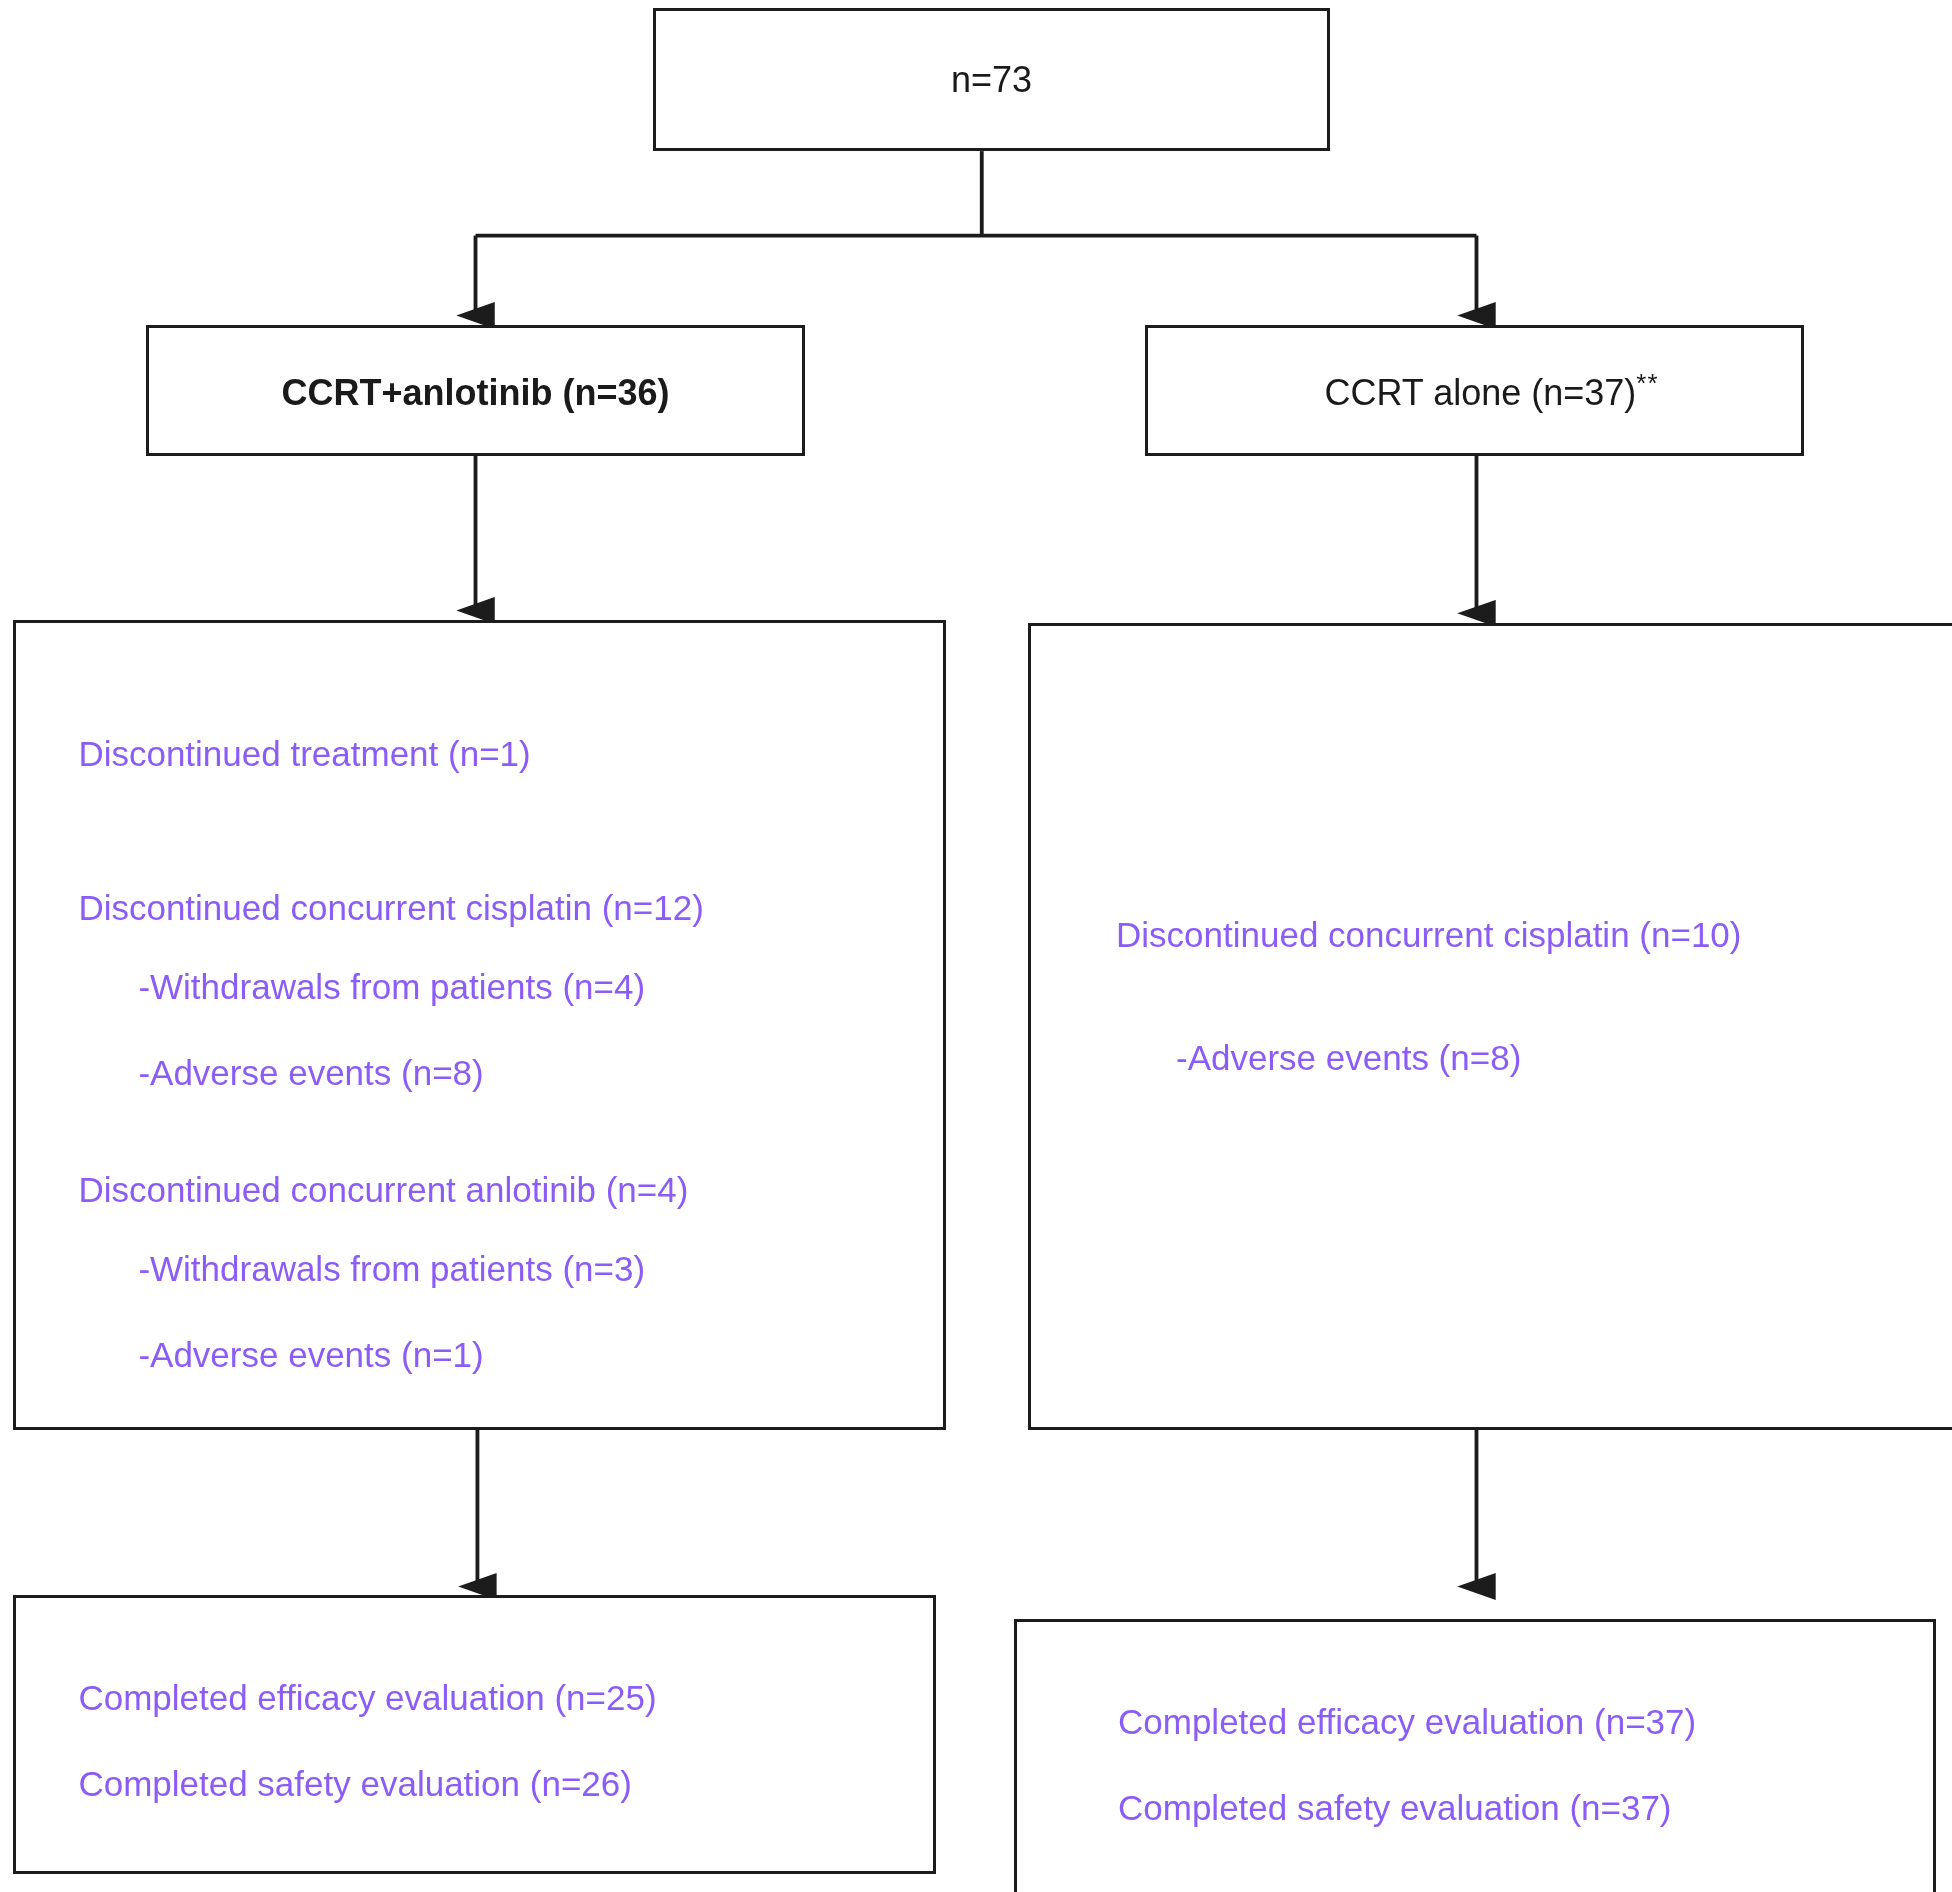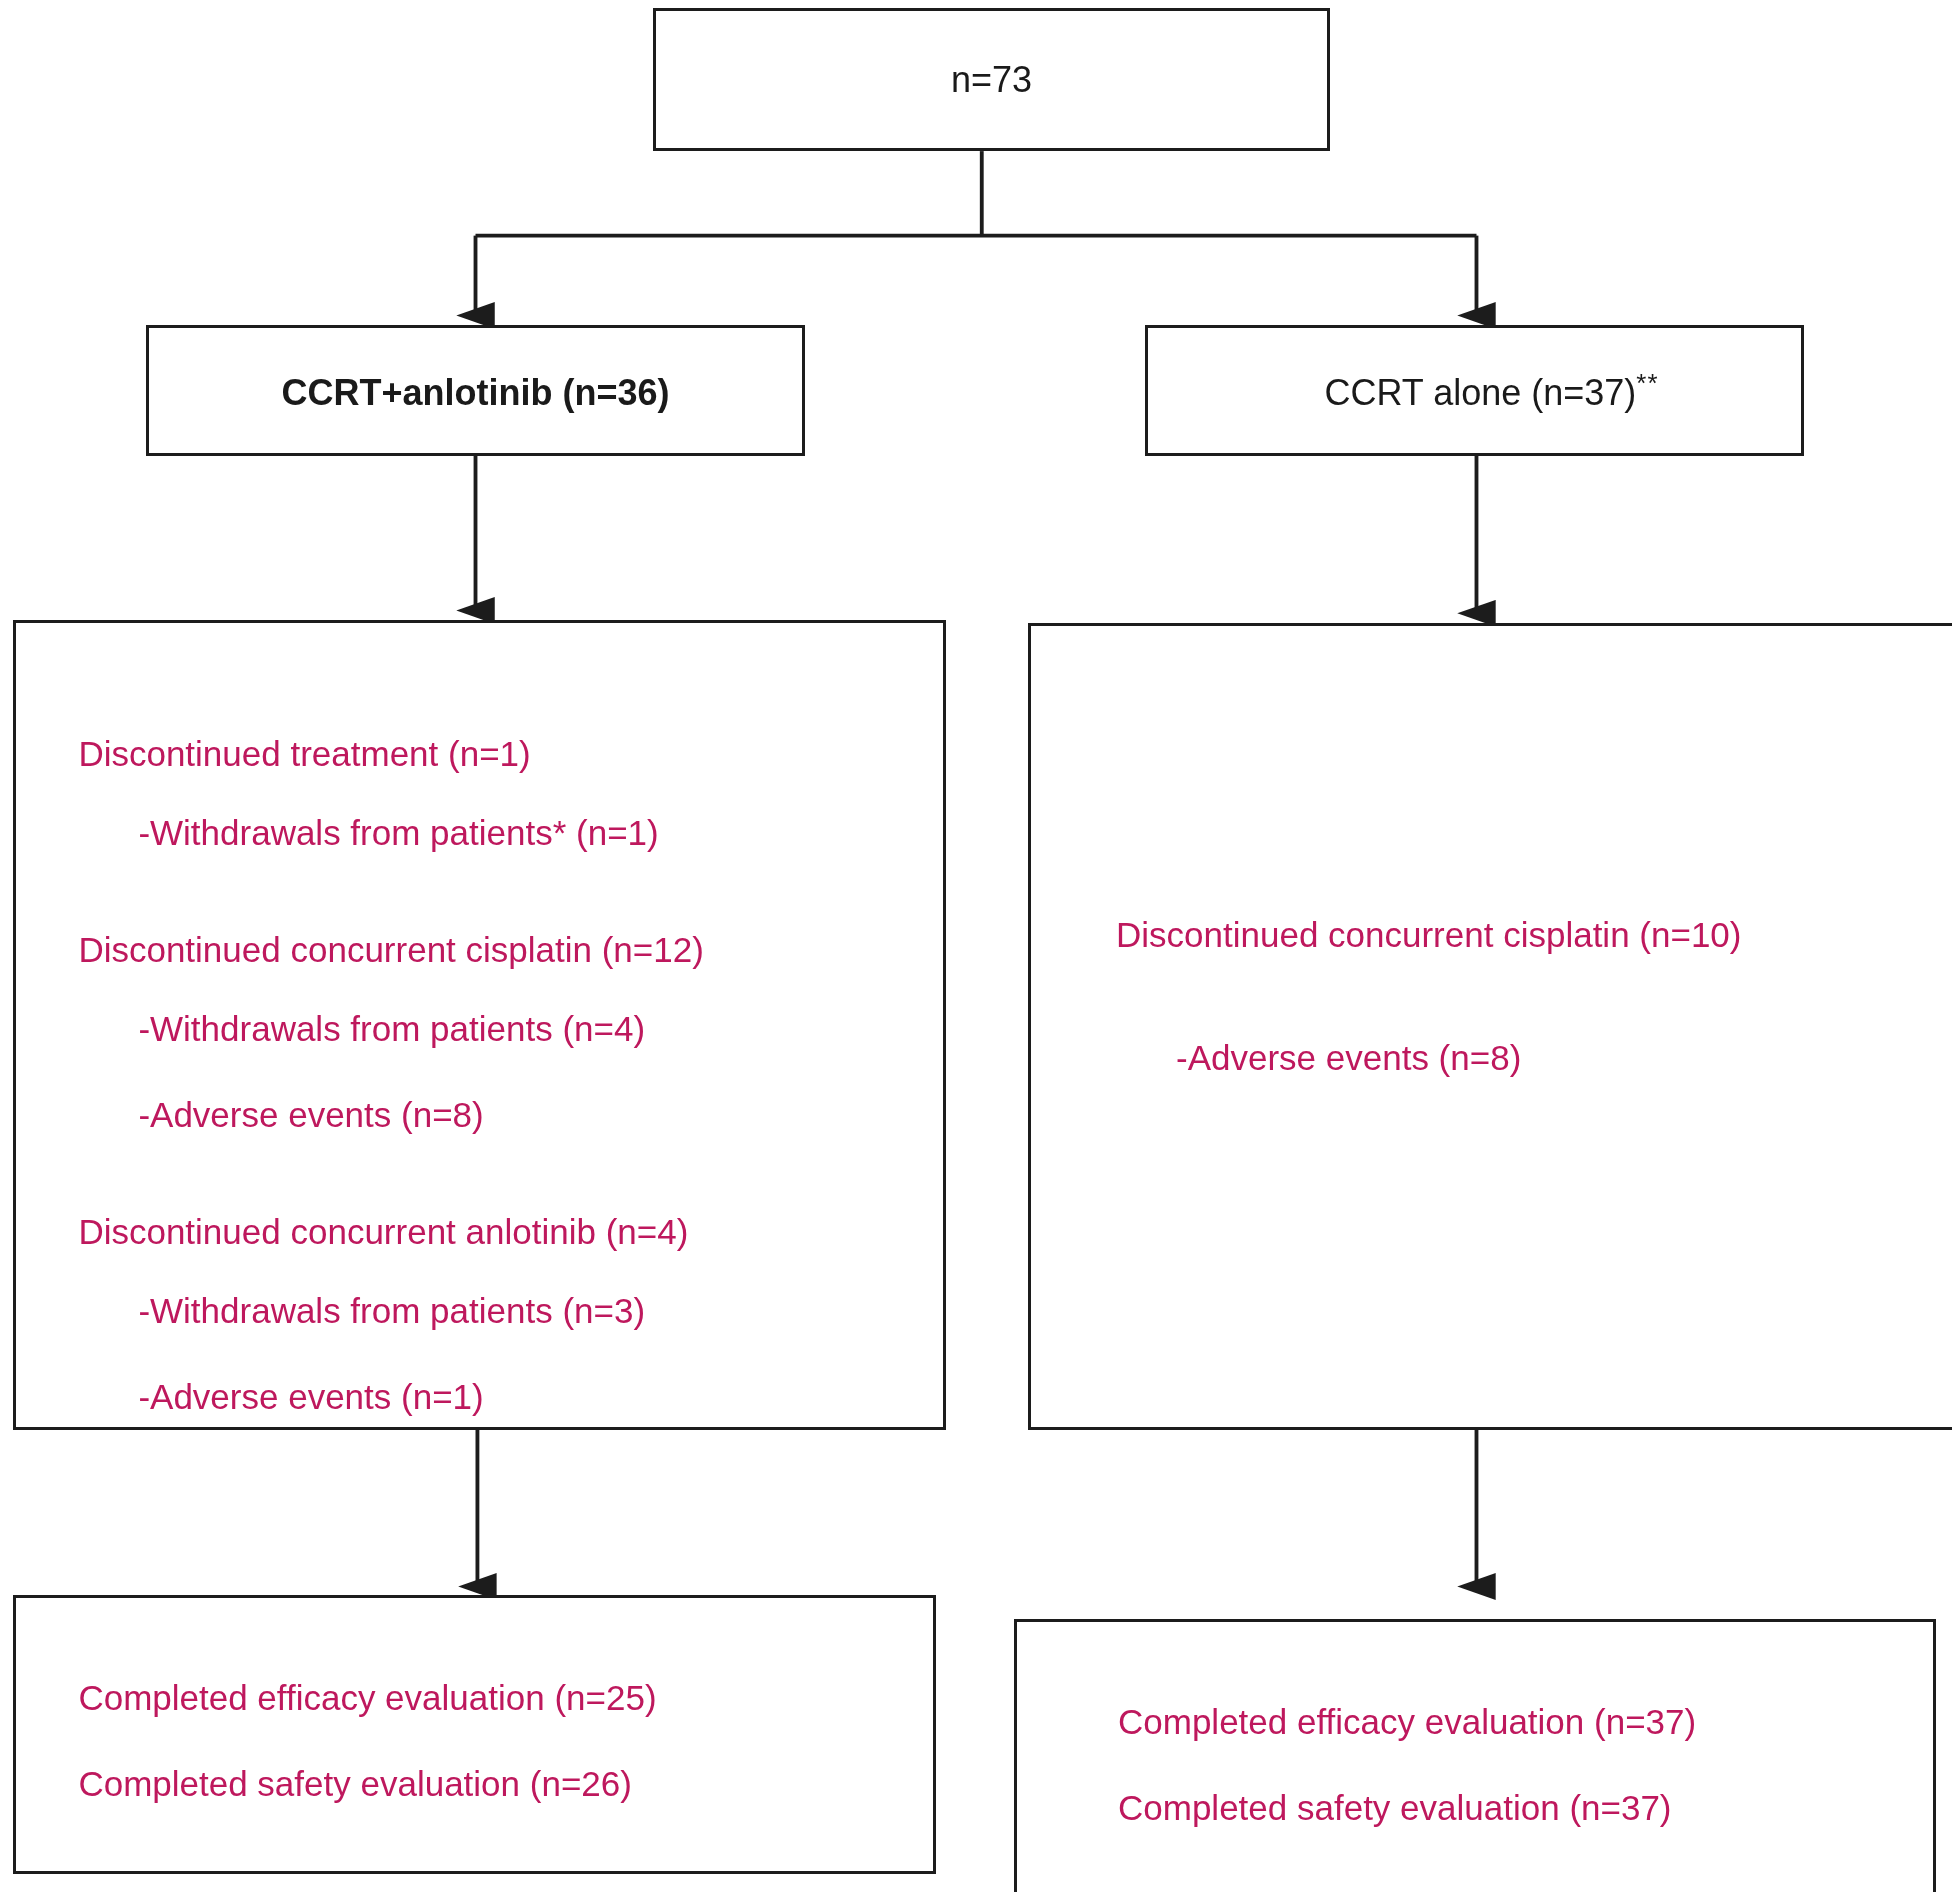--- a/index.html
+++ b/index.html
@@ -40,21 +40,21 @@
     vertical-align: super;
     letter-spacing: 1px;
   }
   .body-list {
     position: absolute;
     box-sizing: border-box;
   }
   .line {
     font-size: 35px;
     line-height: 1.2;
-    color: #be185d;
+    color: #8b5cf6;
     white-space: nowrap;
   }
   .lvl0 { margin-left: 0px; }
   .lvl1 { margin-left: 60px; }
   .gap-small { height: 44px; }
   .gap-block { height: 75px; }
   .gap-line { height: 37px; }
   svg.connectors {
     position: absolute;
     left: 0;
@@ -107,21 +107,20 @@
     <span class="node-text-center">
       <span>CCRT alone (n=37)</span><span class="sup">**</span>
     </span>
   </div>
 
   <div class="node" style="left:13.4px; top:620px; width:933px; height:810px;">
     <div class="body-list" style="left:62px; top:110px; right:19px;">
 
       <div class="line lvl0">Discontinued treatment (n=1)</div>
       <div class="gap-line"></div>
-      <div class="line lvl1">-Withdrawals from patients* (n=1)</div>
 
       <div class="gap-block"></div>
 
       <div class="line lvl0">Discontinued concurrent cisplatin (n=12)</div>
       <div class="gap-line"></div>
       <div class="line lvl1">-Withdrawals from patients (n=4)</div>
       <div class="gap-small"></div>
       <div class="line lvl1">-Adverse events (n=8)</div>
 
       <div class="gap-block"></div>

